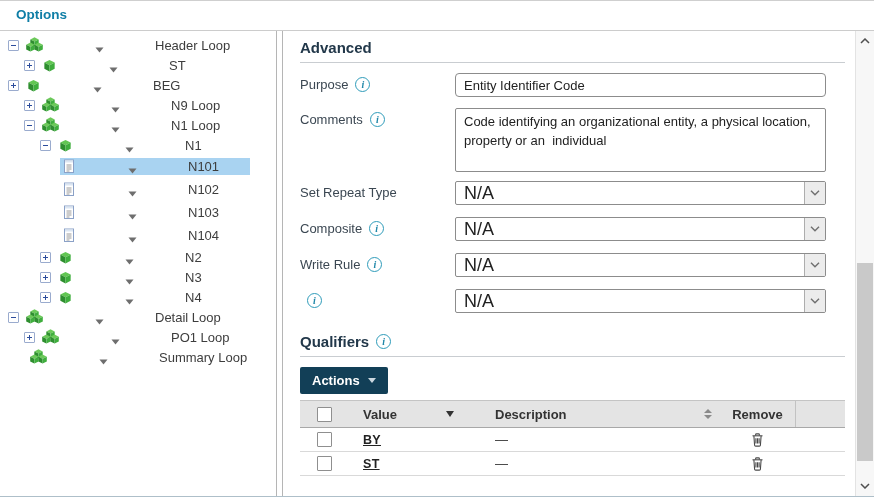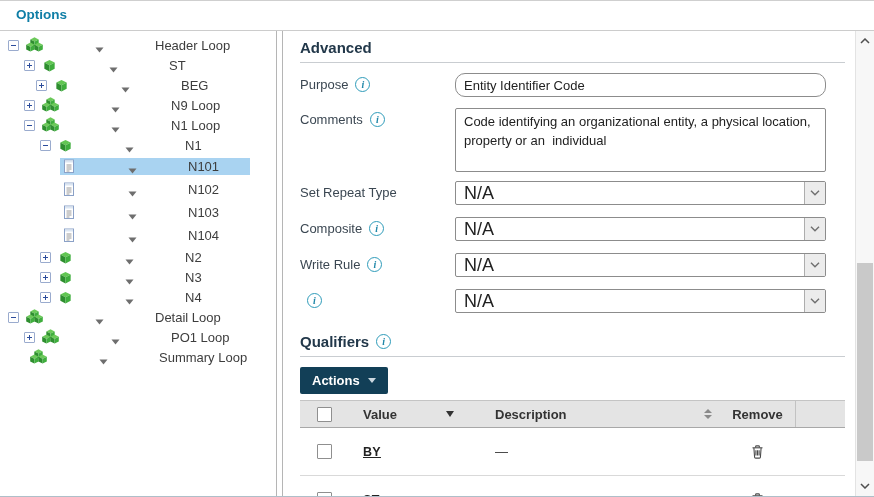--- a/index.html
+++ b/index.html
@@ -38,41 +38,41 @@
   
   .main{flex:1;min-width:0;padding:8px 0 0 17px;overflow:hidden;}
   .section-title{font-size:15px;font-weight:bold;color:var(--heading);display:flex;align-items:center;}
   .rule{width:545px;border-top:1px solid var(--rule);margin-top:6px;}
   .fields{margin-top:10px;width:526px;}
   .frow{display:flex;align-items:flex-start;}
   .flabel{width:155px;flex:none;font-size:13px;color:var(--label);padding-top:4px;display:flex;align-items:center;}
   .info{display:inline-flex;width:15px;height:15px;flex:none;border:1px solid #2f9cba;border-radius:50%;
         align-items:center;justify-content:center;font-family:"Liberation Serif",serif;font-style:italic;
         font-weight:bold;font-size:10px;color:#1f87a8;margin-left:7px;background:#fff;}
-  .tinput{width:371px;height:24px;border:1px solid var(--border);border-radius:10px;font-family:"Liberation Sans",sans-serif;
+  .tinput{width:371px;height:24px;border:1px solid var(--border);border-radius:4px;font-family:"Liberation Sans",sans-serif;
           font-size:13px;color:#222;padding:0 8px;background:#fff;}
   .tarea{width:371px;height:64px;border:1px solid var(--border);border-radius:2px;font-family:"Liberation Sans",sans-serif;
          font-size:13px;color:#222;padding:4px 8px;line-height:1.45;resize:none;background:#fff;overflow:hidden;}
   .select{width:371px;height:24px;border:1px solid var(--border);border-radius:2px;display:flex;align-items:stretch;
           background:#fff;cursor:pointer;}
   .select .val{flex:1;font-size:18px;color:#222;display:flex;align-items:center;padding-left:8px;}
   .select .btn{width:21px;flex:none;background:#ececec;border-left:1px solid #adadad;display:flex;
                align-items:center;justify-content:center;border-radius:0 1px 1px 0;}
   .mb11{margin-bottom:11px;} .mb9{margin-bottom:9px;} .mb12{margin-bottom:12px;}
   
   .qual-head{margin-top:20px;}
   .actions-btn{margin-top:10px;display:inline-flex;align-items:center;background:var(--btn);color:#fff;
                font-size:13px;font-weight:bold;padding:6px 12px;border:none;border-radius:2px;cursor:pointer;
                font-family:"Liberation Sans",sans-serif;}
   .actions-btn .caret{width:0;height:0;border-left:4px solid transparent;border-right:4px solid transparent;
                border-top:5px solid #ccd8e0;margin-left:8px;}
   .qtable{width:545px;margin-top:6px;font-size:13px;}
   .qhr{display:flex;align-items:center;height:28px;background:#e4e4e4;border-top:1px solid #c4c4c4;
        border-bottom:1px solid #a8a8a8;font-weight:bold;color:#333;}
-  .qrow{display:flex;align-items:center;height:48px;border-bottom:1px solid #d9d9d9;background:#fff;}
+  .qrow{display:flex;align-items:center;height:24px;border-bottom:1px solid #d9d9d9;background:#fff;}
   .col-check{width:48px;flex:none;display:flex;justify-content:center;}
   .col-value{width:132px;flex:none;display:flex;align-items:center;padding-left:15px;gap:39px;}
   .col-desc{width:240px;flex:none;display:flex;align-items:center;padding-left:15px;}
   .col-remove{width:75px;flex:none;display:flex;justify-content:center;}
   .col-spare{width:50px;flex:none;align-self:stretch;}
   .qhr .col-spare{border-left:1px solid #c2c2c2;}
   .cb{width:15px;height:15px;border:1px solid #8f8f8f;background:#fff;border-radius:1px;cursor:pointer;}
   .sort-desc{width:0;height:0;border-left:4.5px solid transparent;border-right:4.5px solid transparent;
              border-top:6px solid #333;margin-left:auto;margin-right:26px;cursor:pointer;}
   .sort-both{margin-left:auto;margin-right:8px;display:flex;flex-direction:column;gap:2px;cursor:pointer;}
@@ -135,21 +135,21 @@
                 </svg>
               </span>
               <span class="tcaret">
                 <svg width="9" height="6" viewBox="0 0 9 6">
                   <polygon points="0.5,0.5 8.5,0.5 4.5,5.5" fill="#6e6e6e"></polygon>
                 </svg>
               </span>
               <span class="tlabel">ST</span>
             </span>
           </div>
-          <div class="tree-row" style="padding-left: 36px;">
+          <div class="tree-row" style="padding-left: 8px;">
             <span class="exp plus"></span>
             <span class="twrap">
               <span class="ticon">
                 <svg width="15" height="15" viewBox="0 0 16 15">
       <polygon points="8,1.5 13.5,4.3 8,7.1 2.5,4.3" fill="#62c653"></polygon>
       <polygon points="2.5,4.3 8,7.1 8,13.8 2.5,11" fill="#2e8e2f"></polygon>
       <polygon points="13.5,4.3 8,7.1 8,13.8 13.5,11" fill="#3fae3d"></polygon>
                 </svg>
               </span>
               <span class="tcaret">

